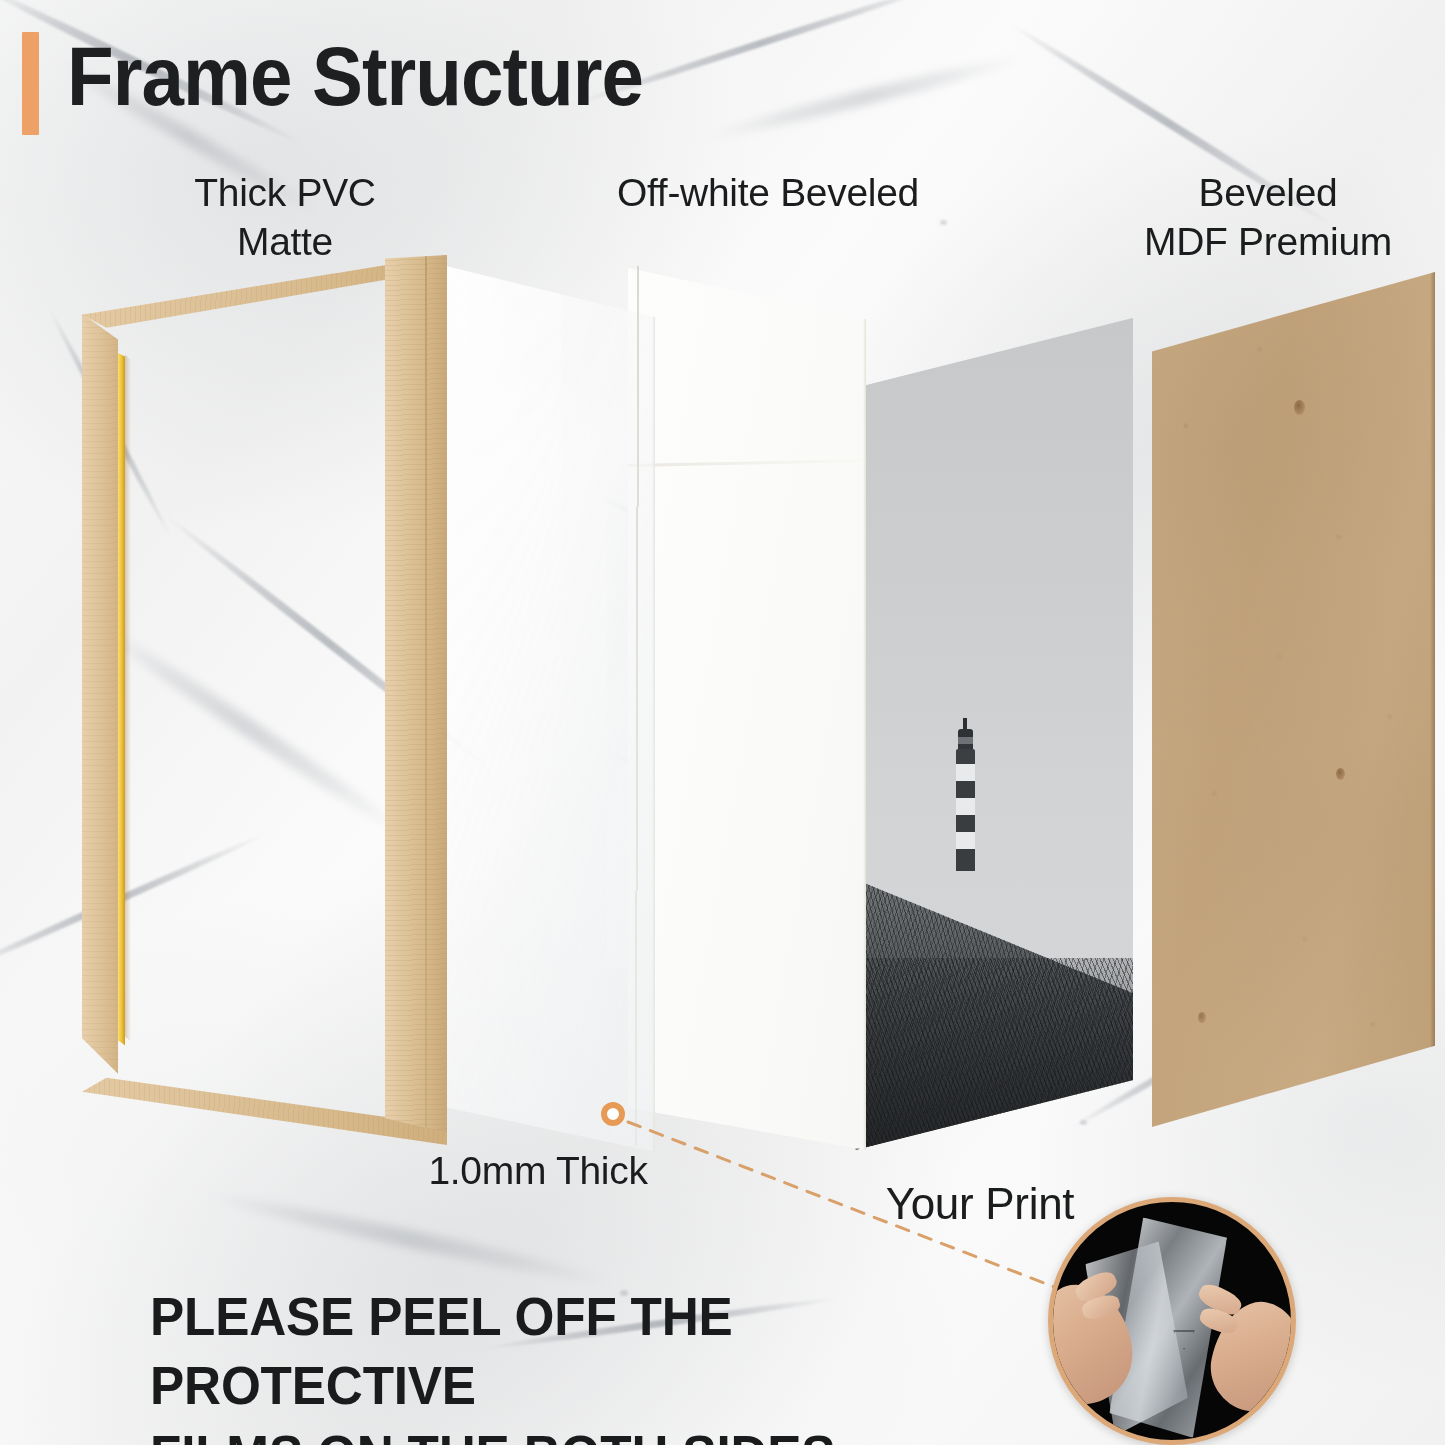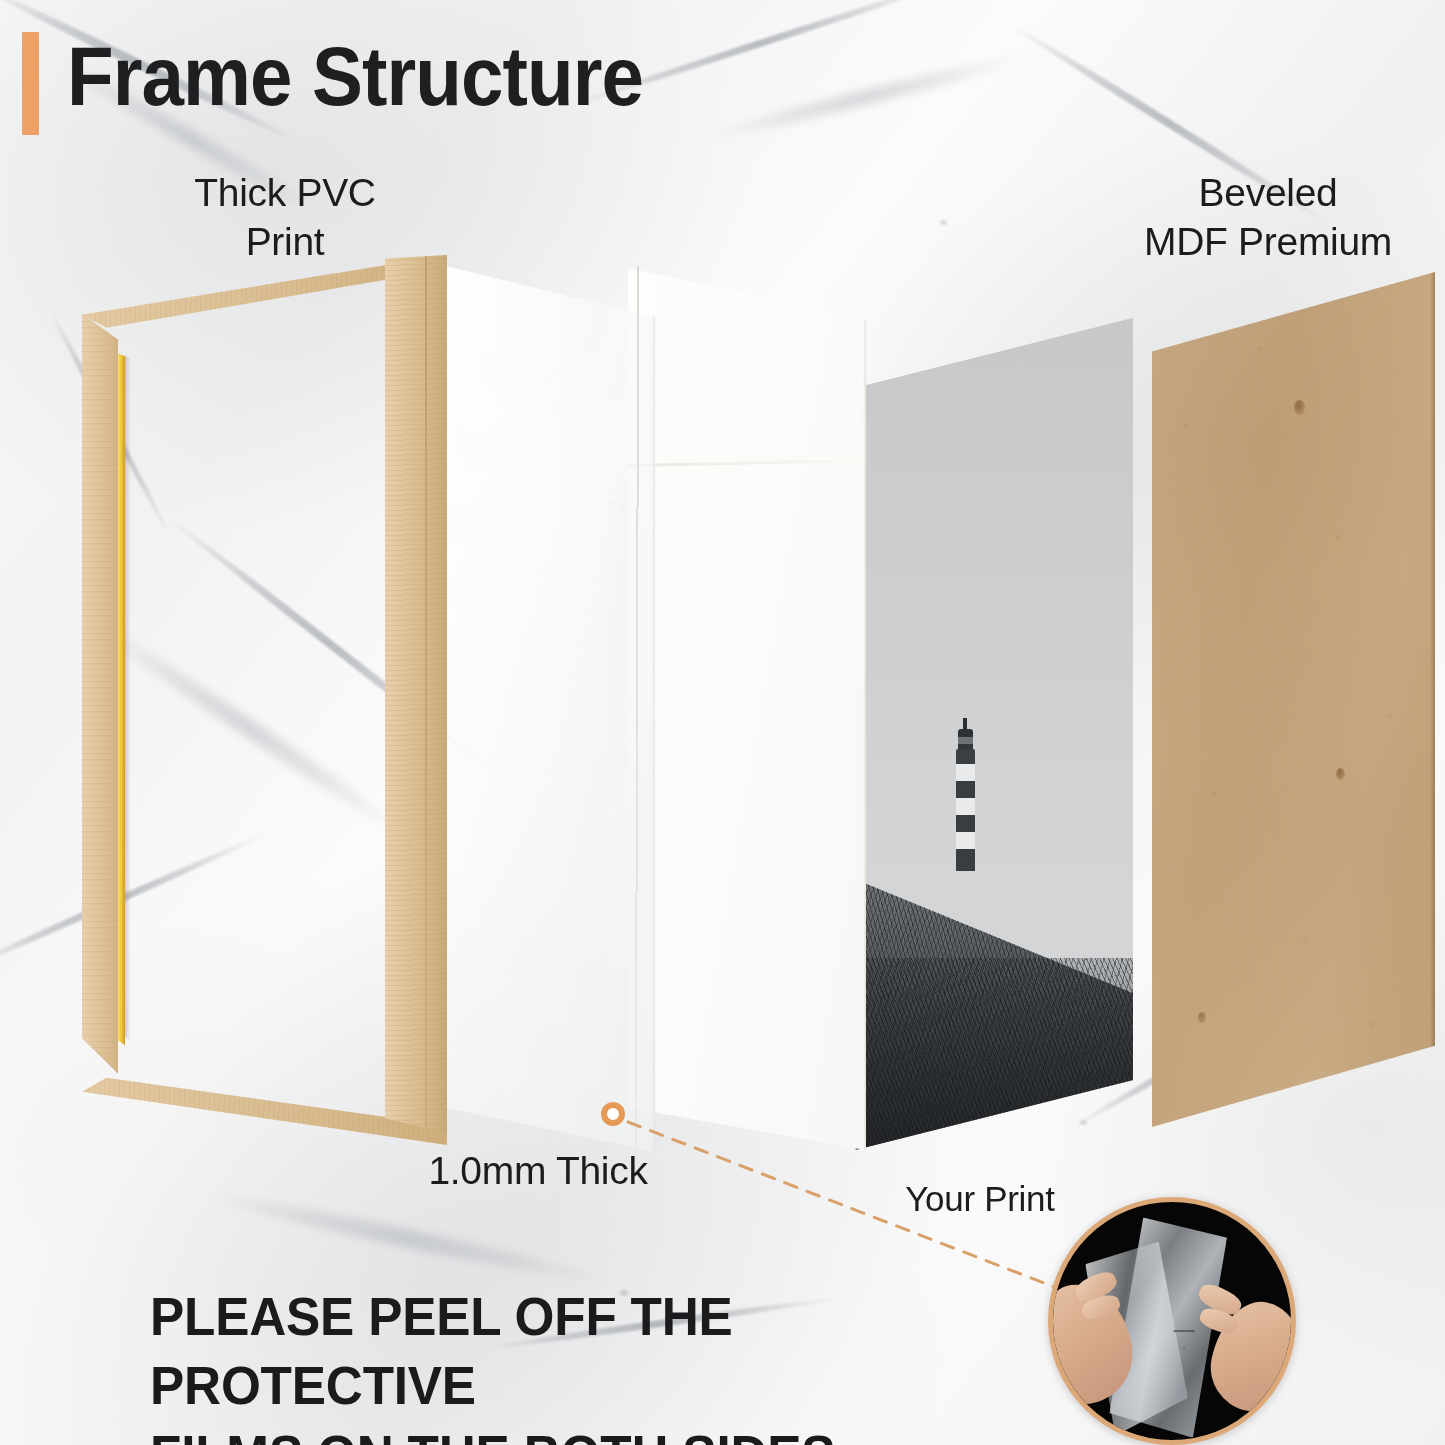--- a/index.html
+++ b/index.html
@@ -258,21 +258,21 @@
     background:linear-gradient(90deg, rgba(160,126,80,.35), rgba(255,255,255,0));
   }
 
   
   #cap-plexi {
     position:absolute; left:218px; top:1146px; width:640px;
     text-align:center; font-size:39px; line-height:1.28; color:#1b1c1e; letter-spacing:-.3px;
   }
   #cap-print {
     position:absolute; left:860px; top:1178px; width:240px;
-    text-align:center; font-size:35px; line-height:1.2; color:#1b1c1e; letter-spacing:-.3px;
+    text-align:center; font-size:44px; line-height:1.2; color:#1b1c1e; letter-spacing:-.3px;
   }
 
   
   #marker {
     position:absolute; left:601px; top:1102px; width:24px; height:24px;
     border-radius:50%; background:#fff; border:6px solid #e79a55;
   }
   #leader { position:absolute; left:0; top:0; width:1445px; height:1445px; pointer-events:none; }
 
   
@@ -358,23 +358,24 @@
   <div class="speck" style="left:1080px; top:1120px; width:7px;  height:5px;"></div>
 </div>
 
 <div id="title-wrap">
   <div id="title-bar"></div>
   <div id="title-text">Frame Structure</div>
 </div>
 
 <div class="caption" id="cap-frame">
   <div>Thick PVC</div>
-  <div>Print</div>
+  <div>Matte</div>
 </div>
 <div class="caption" id="cap-mat">
+  <div>Off-white Beveled</div>
 </div>
 <div class="caption" id="cap-mdf">
   <div>Beveled</div>
   <div>MDF Premium</div>
 </div>
 
 <div id="layers">
 
   <div class="panel" id="mdf">
     <div class="grain"></div>

